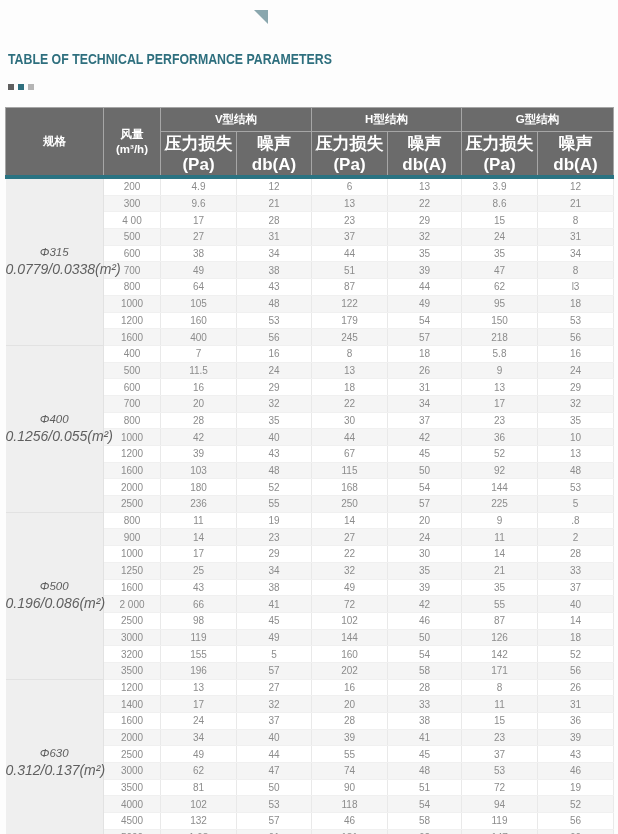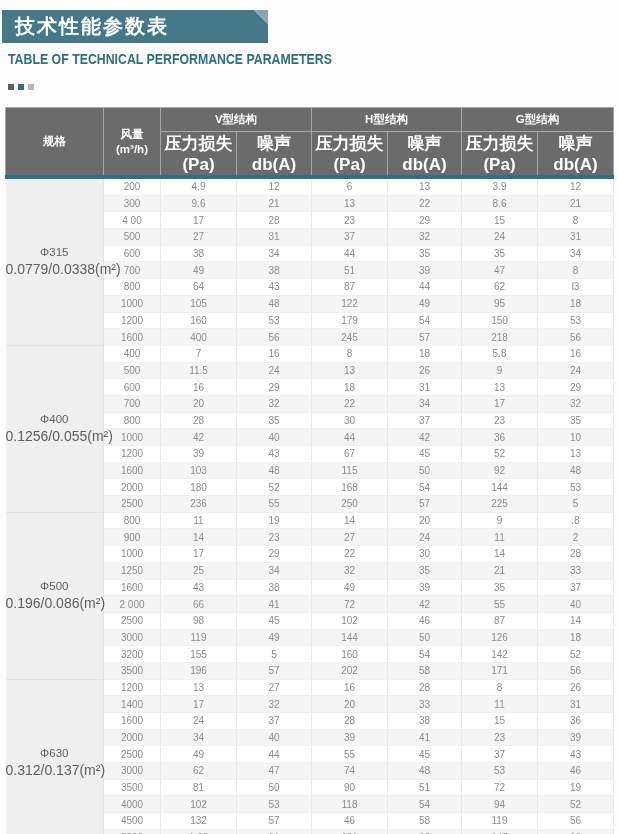--- a/index.html
+++ b/index.html
@@ -44,33 +44,30 @@
   thead tr.h2 th{height:20px;font-size:17px;border-bottom:4px solid #2a7382;}
   thead th.span2{border-bottom:4px solid #2a7382;font-size:11.5px;line-height:1.25;}
   tbody td{
     height:15.7px;padding:0;text-align:center;vertical-align:middle;
     font-size:10px;color:#8c8c8c;background:#fff;
     border-right:1px solid #e9e9e9;border-bottom:1px solid #f0f0f0;
   }
   tbody tr:nth-child(even) td{background:#f5f5f5;}
   tbody td.spec-cell{
     background:#efefef !important;color:#5f5f5f;
-    border-right:1px solid #e2e2e2;border-bottom:1px solid #e2e2e2;
+    border-right:1px solid #e2e2e2;border-bottom:1px solid #e2e2e2;font-style:italic;
   }
   .spec-l1{font-size:11.5px;margin-bottom:3px;}
   .spec-l2{font-size:14px;}
 </style>
 </head>
 <body>
 
 <div class="page">
 
-  <div class="banner">
-    <span>技术性能参数表</span>
-  </div>
   <div class="banner-fold"></div>
 
   <div class="subtitle">TABLE OF TECHNICAL PERFORMANCE PARAMETERS</div>
 
   <div class="dots">
     <span class="sq" style="background: rgb(95, 95, 95);"></span>
     <span class="sq" style="background: rgb(46, 111, 126);"></span>
     <span class="sq" style="background: rgb(181, 181, 181);"></span>
   </div>
 

